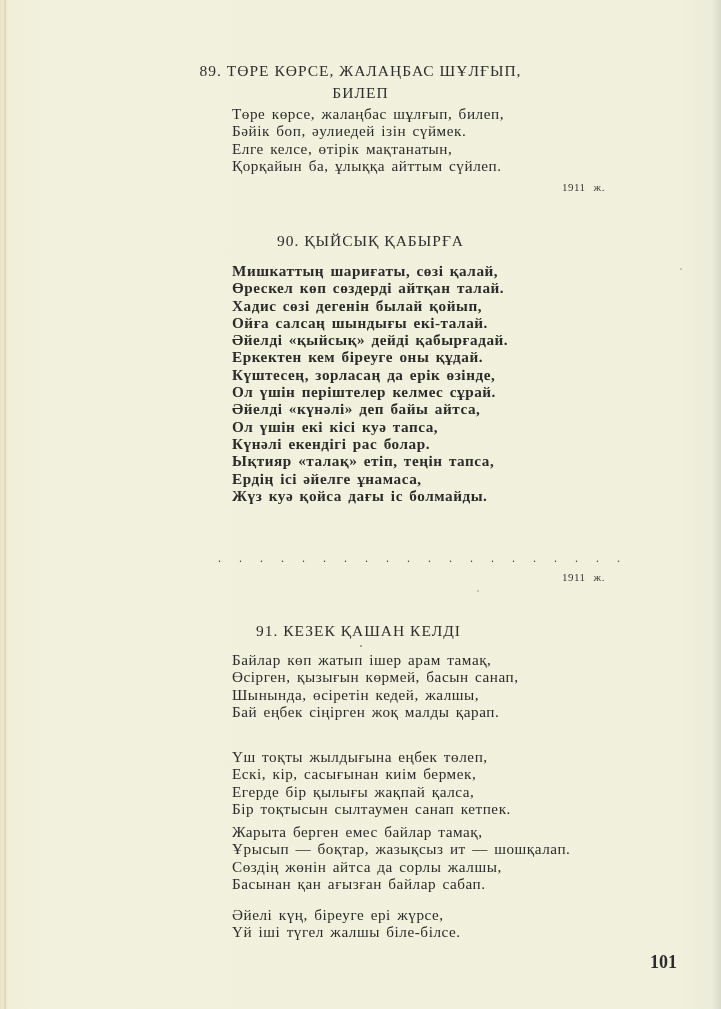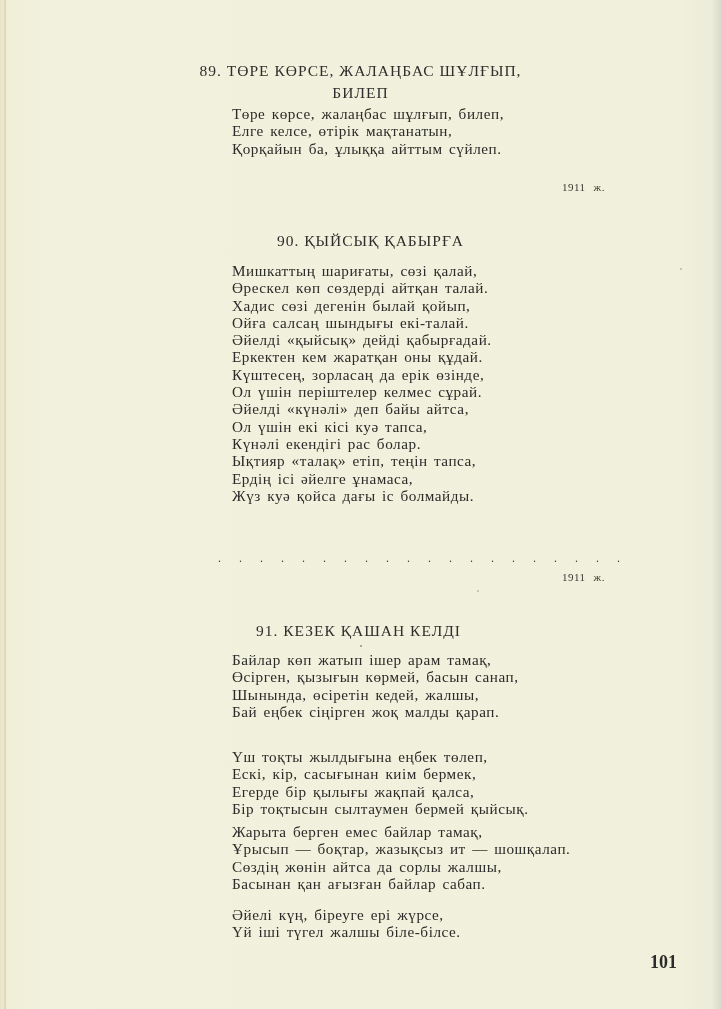--- a/index.html
+++ b/index.html
@@ -42,37 +42,38 @@
 </head>
 <body>
 
 <div class="page">
 
   <div class="poem-title" style="top:62px;">89. ТӨРЕ КӨРСЕ, ЖАЛАҢБАС ШҰЛҒЫП,</div>
   <div class="poem-title" style="top:84px;">БИЛЕП</div>
 
   <div class="stanza" style="top:105px;">
     <div class="line">Төре көрсе, жалаңбас шұлғып, билеп,</div>
+    <div class="line">Бәйік боп, әулиедей ізін сүймек.</div>
     <div class="line">Елге келсе, өтірік мақтанатын,</div>
     <div class="line">Қорқайын ба, ұлыққа айттым сүйлеп.</div>
   </div>
 
   <div class="date" style="left:562px; top:181px;">
     <span style="margin:0">1911</span><span>ж.</span>
   </div>
 
   <div class="poem-title" style="top:232px; left:10px;">90. ҚЫЙСЫҚ ҚАБЫРҒА</div>
 
-  <div class="stanza" style="top:262px;">
+  <div class="stanza" style="top:262px;font-weight:bold;">
     <div class="line">Мишкаттың шариғаты, сөзі қалай,</div>
     <div class="line">Өрескел көп сөздерді айтқан талай.</div>
     <div class="line">Хадис сөзі дегенін былай қойып,</div>
     <div class="line">Ойға салсаң шындығы екі-талай.</div>
     <div class="line">Әйелді «қыйсық» дейді қабырғадай.</div>
-    <div class="line">Еркектен кем жаратқан оны құдай.</div>
+    <div class="line">Еркектен кем біреуге оны құдай.</div>
     <div class="line">Күштесең, зорласаң да ерік өзінде,</div>
     <div class="line">Ол үшін періштелер келмес сұрай.</div>
     <div class="line">Әйелді «күнәлі» деп байы айтса,</div>
     <div class="line">Ол үшін екі кісі куә тапса,</div>
     <div class="line">Күнәлі екендігі рас болар.</div>
     <div class="line">Ықтияр «талақ» етіп, теңін тапса,</div>
     <div class="line">Ердің ісі әйелге ұнамаса,</div>
     <div class="line">Жүз куә қойса дағы іс болмайды.</div>
   </div>
 
@@ -88,21 +89,21 @@
     <div class="line">Байлар көп жатып ішер арам тамақ,</div>
     <div class="line">Өсірген, қызығын көрмей, басын санап,</div>
     <div class="line">Шынында, өсіретін кедей, жалшы,</div>
     <div class="line">Бай еңбек сіңірген жоқ малды қарап.</div>
   </div>
 
   <div class="stanza" style="top:738px;margin-top:10px;">
     <div class="line">Үш тоқты жылдығына еңбек төлеп,</div>
     <div class="line">Ескі, кір, сасығынан киім бермек,</div>
     <div class="line">Егерде бір қылығы жақпай қалса,</div>
-    <div class="line">Бір тоқтысын сылтаумен бермей қыйсық.</div>
+    <div class="line">Бір тоқтысын сылтаумен санап кетпек.</div>
   </div>
 
   <div class="stanza" style="top:823px;">
     <div class="line">Жарыта берген емес байлар тамақ,</div>
     <div class="line">Ұрысып — боқтар, жазықсыз ит — шошқалап.</div>
     <div class="line">Сөздің жөнін айтса да сорлы жалшы,</div>
     <div class="line">Басынан қан ағызған байлар сабап.</div>
   </div>
 
   <div class="stanza" style="top:906px;">

